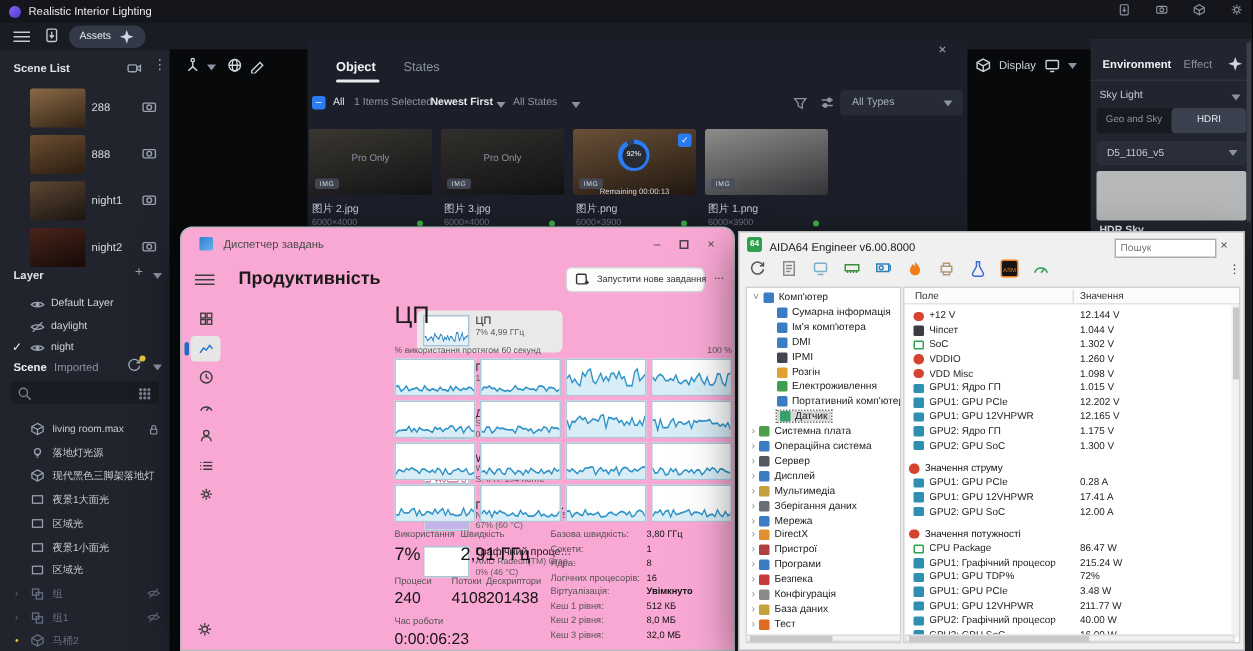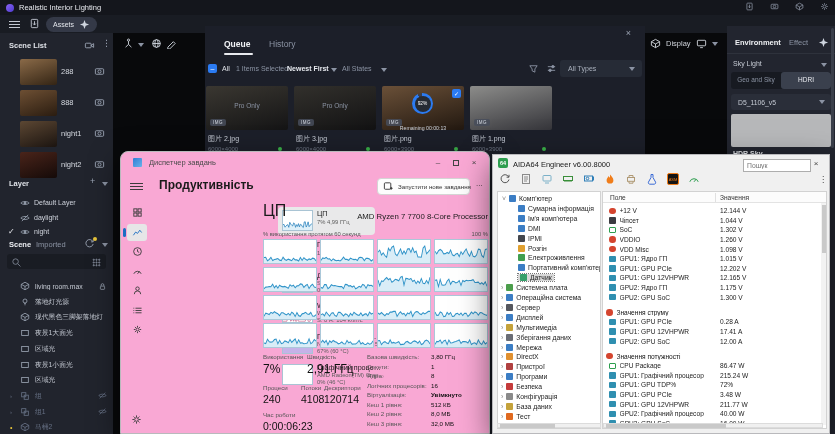--- a/index.html
+++ b/index.html
@@ -358,23 +358,23 @@
               <path d="M6 1.5 10.5 4v4L6 10.5 1.5 8V4Z"></path>
               <path d="M1.5 4 6 6.5 10.5 4M6 6.5v4"></path>
             </svg>
           </span>
           <div class="lbl dim">马桶2</div>
         </div>
       </div>
   </div>
 
   <div class="abs" id="d5-queue">
-    <div class="abs" style="left:19px;top:13px;font-size:8.5px;font-weight:bold;color:#f2f4f7;">Queue</div>
+    <div class="abs" style="left:19px;top:13px;font-size:8.5px;font-weight:bold;color:#f2f4f7;">Object</div>
     <div class="abs" style="left:19px;top:27px;width:29px;height:2px;background:#e8eaee;border-radius:1px;"></div>
-    <div class="abs" style="left:64px;top:13px;font-size:8.5px;color:#8b93a3;">History</div>
+    <div class="abs" style="left:64px;top:13px;font-size:8.5px;color:#8b93a3;">States</div>
     <div class="abs" style="right:14px;top:2px;color:#9aa3b2;font-size:9px;">×</div>
 
     <div class="abs check" style="left:3px;top:38px;width:9px;height:9px;font-size:7px;">–</div>
     <div class="abs" style="left:17px;top:39px;font-size:7px;color:#dfe2e8;">All</div>
     <div class="abs" style="left:31px;top:39px;font-size:7px;color:#8b93a3;">1 Items Selected</div>
     <div class="abs" style="left:82px;top:39px;font-size:7px;color:#e6e9ee;font-weight:bold;">Newest First</div>
     <div class="abs tri" style="left:126px;top:42px;"></div>
     <div class="abs" style="left:137px;top:39px;font-size:7px;color:#8b93a3;">All States</div>
     <div class="abs tri" style="left:176px;top:42px;"></div>
     <span class="abs ic" style="left:323px;top:37px;color:#8b93a3;">
@@ -616,21 +616,20 @@
         </div>
         <div class="tm-card" style="top: 209px;">
           <div class="mini"></div>
           <div class="t">Графічний проце…</div>
           <div class="s" style="top: 11px;">AMD Radeon(TM) Grap…</div>
           <div class="s" style="top: 18px;">0% (46 °C)</div>
         </div>
       </div>
 
     <div class="abs" style="left:142px;top:50px;font-size:16px;color:#1a1a1a;">ЦП</div>
-    <div class="abs" style="left:142px;top:60px;width:225px;text-align:right;font-size:7.8px;color:#1a1a1a;">AMD Ryzen 7 7700 8-Core Processor</div>
     <div class="abs" style="left:142px;top:79px;font-size:5.8px;color:#555;">% використання протягом 60 секунд</div>
     <div class="abs" style="left:142px;top:79px;width:225px;text-align:right;font-size:5.8px;color:#555;">100 %</div>
     <div id="core-grid" class="abs" style="left:142px;top:87px;width:225px;height:109px;">
         <div class="cell abs" style="left: 0px; top: 0px; width: 54px; height: 25px;"><svg width="52" height="23" viewBox="0 0 60 20" preserveAspectRatio="none">
             <polygon points="0,15.2 2,15.1 4,18.1 6,16.9 8,15.1 10,17.8 12,17.0 14,16.6 16,16.1 18,17.5 20,17.9 22,15.0 24,16.9 26,17.7 28,16.6 30,17.3 32,18.0 34,15.8 36,17.3 38,17.3 40,18.2 42,15.2 44,17.7 46,15.4 48,16.8 50,17.7 52,16.4 54,17.1 56,15.8 58,16.2 60,18.0 60,20 0,20" fill="#d9edf7" stroke="none"></polygon>
             <polyline points="0,15.2 2,15.1 4,18.1 6,16.9 8,15.1 10,17.8 12,17.0 14,16.6 16,16.1 18,17.5 20,17.9 22,15.0 24,16.9 26,17.7 28,16.6 30,17.3 32,18.0 34,15.8 36,17.3 38,17.3 40,18.2 42,15.2 44,17.7 46,15.4 48,16.8 50,17.7 52,16.4 54,17.1 56,15.8 58,16.2 60,18.0" fill="none" stroke="#2f93c8" stroke-width="1"></polyline>
           </svg></div>
         <div class="cell abs" style="left: 57px; top: 0px; width: 54px; height: 25px;"><svg width="52" height="23" viewBox="0 0 60 20" preserveAspectRatio="none">
             <polygon points="0,17.7 2,15.6 4,16.1 6,15.1 8,16.5 10,16.3 12,18.1 14,16.4 16,17.5 18,18.0 20,17.6 22,18.2 24,16.9 26,14.9 28,16.9 30,16.9 32,17.6 34,15.8 36,16.5 38,17.0 40,16.8 42,17.8 44,15.3 46,15.0 48,15.7 50,18.0 52,15.9 54,16.0 56,16.5 58,18.2 60,17.0 60,20 0,20" fill="#d9edf7" stroke="none"></polygon>
             <polyline points="0,17.7 2,15.6 4,16.1 6,15.1 8,16.5 10,16.3 12,18.1 14,16.4 16,17.5 18,18.0 20,17.6 22,18.2 24,16.9 26,14.9 28,16.9 30,16.9 32,17.6 34,15.8 36,16.5 38,17.0 40,16.8 42,17.8 44,15.3 46,15.0 48,15.7 50,18.0 52,15.9 54,16.0 56,16.5 58,18.2 60,17.0" fill="none" stroke="#2f93c8" stroke-width="1"></polyline>
@@ -695,21 +694,21 @@
     <div id="tm-stats">
         <div class="abs statlbl" style="left: 142px; top: 201px;">Використання</div>
         <div class="abs statval" style="left: 142px; top: 210px; font-size: 12px;">7%</div>
         <div class="abs statlbl" style="left: 186px; top: 201px;">Швидкість</div>
         <div class="abs statval" style="left: 186px; top: 210px; font-size: 12px;">2,91 ГГц</div>
         <div class="abs statlbl" style="left: 142px; top: 232px;">Процеси</div>
         <div class="abs statval" style="left: 142px; top: 241px; font-size: 10.5px;">240</div>
         <div class="abs statlbl" style="left: 180px; top: 232px;">Потоки</div>
         <div class="abs statval" style="left: 180px; top: 241px; font-size: 10.5px;">4108</div>
         <div class="abs statlbl" style="left: 203px; top: 232px;">Дескриптори</div>
-        <div class="abs statval" style="left: 203px; top: 241px; font-size: 10.5px;">120714</div>
+        <div class="abs statval" style="left: 203px; top: 241px; font-size: 10.5px;">201438</div>
         <div class="abs statlbl" style="left: 142px; top: 259px;">Час роботи</div>
         <div class="abs statval" style="left: 142px; top: 268px; font-size: 10.5px;">0:00:06:23</div>
       </div>
     <div id="tm-details">
         <div class="abs dl" style="left: 246px; top: 201px;">Базова швидкість:</div>
         <div class="abs dv" style="left: 310px; top: 201px;">3,80 ГГц</div>
         <div class="abs dl" style="left: 246px; top: 210.5px;">Сокети:</div>
         <div class="abs dv" style="left: 310px; top: 210.5px;">1</div>
         <div class="abs dl" style="left: 246px; top: 220px;">Ядра:</div>
         <div class="abs dv" style="left: 310px; top: 220px;">8</div>

